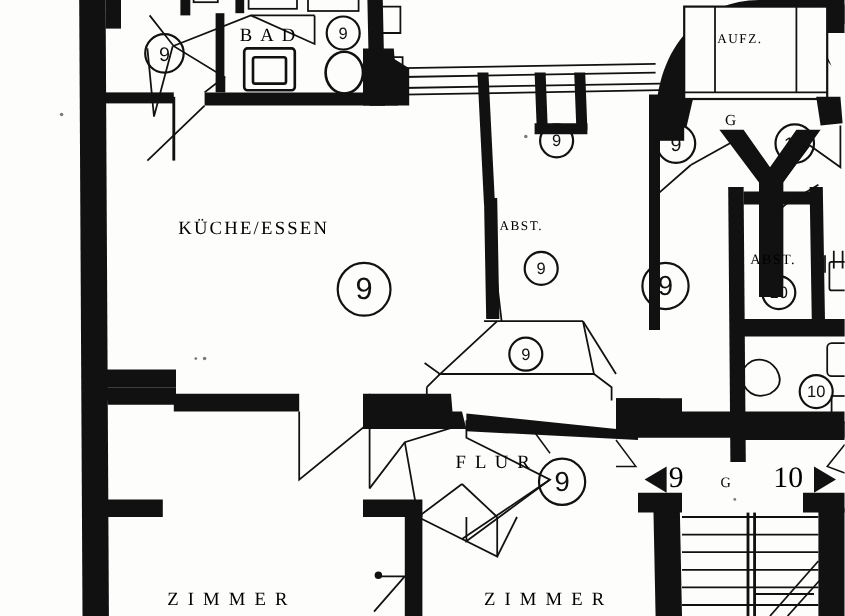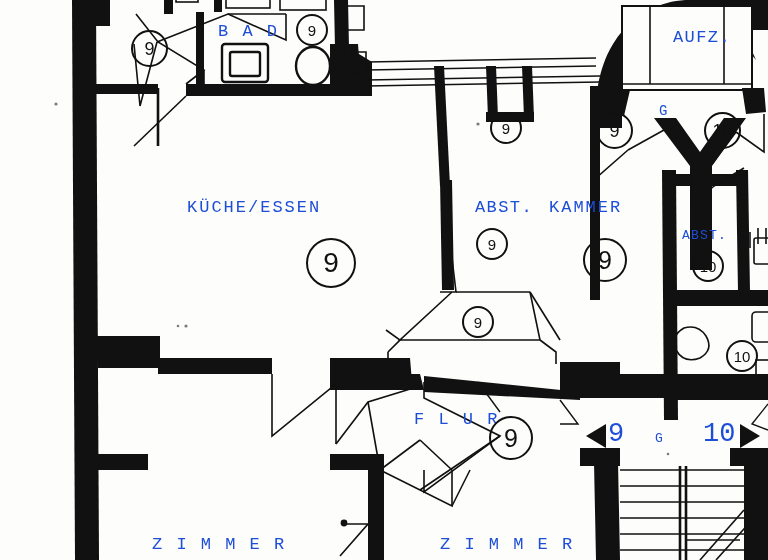--- a/index.html
+++ b/index.html
@@ -8,31 +8,31 @@
     width:768px;height:560px;
     background:#fdfdfb;
     overflow:hidden;
     font-family:"Liberation Sans", sans-serif;
   }
   #plan{position:absolute;left:0;top:0;width:768px;height:560px;}
 
   
   .lbl{
     position:absolute;
-    color:#1d4ed8;
-    font-family:Liberation Mono, monospace;
+    color:#000000;
+    font-family:Liberation Serif, serif;
     white-space:nowrap;
     user-select:none;
   }
   .room-name{
     font-size:17px;
     letter-spacing:2.0px;
     font-weight:400;
   }
-  .room-name.small{font-size:17px;letter-spacing:1.4px;margin-left:21px;}
+  .room-name.small{font-size:12px;letter-spacing:1.4px;}
   .room-name.tiny{font-size:13px;letter-spacing:1.2px;}
 
   
   .badge{
     position:absolute;
     border:2px solid #111;
     border-radius:50%;
     background:transparent;
     display:flex;align-items:center;justify-content:center;
     color:#111;
@@ -295,30 +295,29 @@
     </g>
     <g>
       <polygon fill="#111" points="740,424 760,436 740,448"></polygon>
     </g>
   </svg>
 
   <div class="lbl room-name" style="left:218px;top:22px;">B A D</div>
   <div class="badge sm" style="left:296px;top:14px;">9</div>
   <div class="badge md" style="left:131px;top:30px;">9</div>
 
-  <div class="lbl room-name" style="left:162px;top:198px;margin-left:25px;">KÜCHE/ESSEN</div>
+  <div class="lbl room-name" style="left:162px;top:198px;">KÜCHE/ESSEN</div>
   <div class="badge xl" style="left:306px;top:238px;">9</div>
 
   <div class="badge sm" style="left:490px;top:112px;">9</div>
 
   <div class="lbl room-name small" style="left:454px;top:198px;">ABST.</div>
   <div class="badge sm" style="left:476px;top:228px;">9</div>
   <div class="badge sm" style="left:462px;top:306px;">9</div>
 
-  <div class="lbl room-name" style="left:549px;top:198px;">KAMMER</div>
   <div class="badge lg" style="left:583px;top:238px;">9</div>
 
   <div class="lbl room-name small" style="left:652px;top:28px;">AUFZ.</div>
   <div class="lbl g-mark" style="left:659px;top:103px;">G</div>
 
   <div class="badge md" style="left:596px;top:112px;">9</div>
   <div class="badge md" style="left:704px;top:112px;">10</div>
 
   <div class="lbl room-name tiny" style="left:682px;top:228px;">ABST.</div>
   <div class="badge sm" style="left:692px;top:250px;">10</div>

